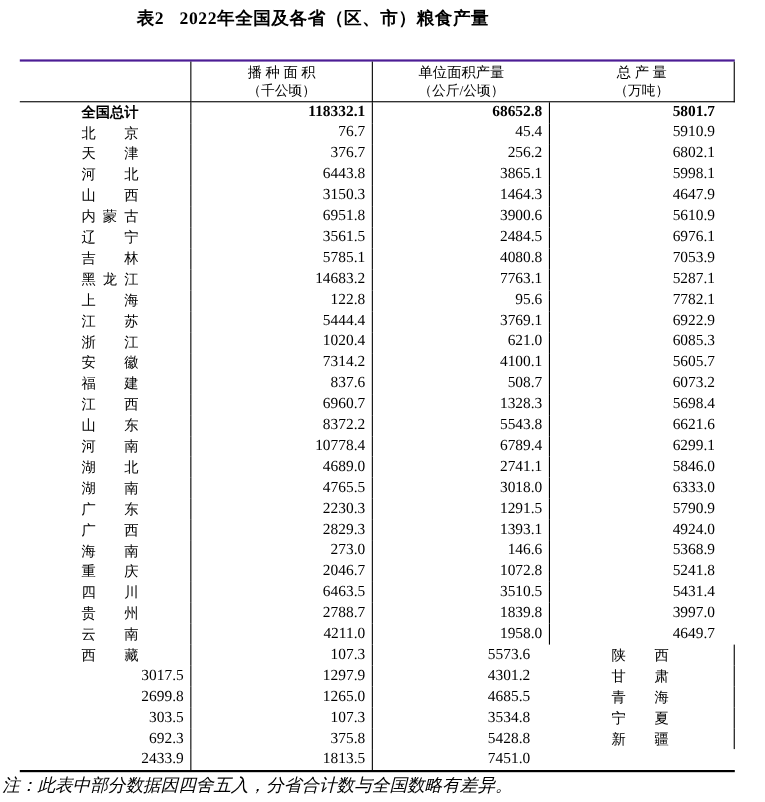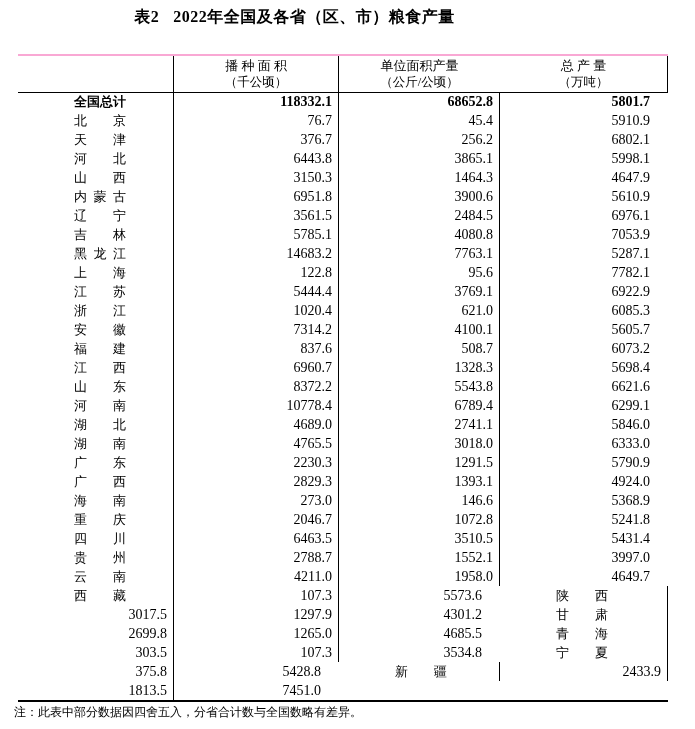--- a/index.html
+++ b/index.html
@@ -2,27 +2,27 @@
 <html><head>
 <meta charset="utf-8">
 <style>
   html,body{margin:0;padding:0;}
   body{
     width:695px;height:729px;position:relative;background:#ffffff;
     font-family:"Liberation Serif","DejaVu Serif",serif;color:#000;
     overflow:hidden;
   }
   .title{
-    position:absolute;top:7px;left:10px;width:569px;text-align:center;
+    position:absolute;top:7px;left:0;width:569px;text-align:center;
     font-weight:bold;font-size:16px;letter-spacing:0.5px;white-space:nowrap;
   }
   .title .gap{display:inline-block;width:14px;}
   .grain-table{
     position:absolute;left:18px;top:54px;width:650px;
-    border-top:2px solid #f9a8d4;border-bottom:2px solid #000;
+    border-top:2px solid #4c1d95;border-bottom:2px solid #000;
     box-sizing:content-box;
   }
   .header-row,.table-body{
     display:grid;
     grid-template-columns:156px 165px 161px 168px;
   }
   .table-body{grid-auto-rows:18.97px;}
   .hcell{
     height:37px;border-bottom:1px solid #000;
     display:flex;flex-direction:column;justify-content:center;align-items:center;
@@ -39,22 +39,22 @@
     justify-content:flex-end;padding-right:6px;
     font-size:14px;font-family:"Liberation Serif","DejaVu Serif",serif;
   }
   .num.last{padding-right:18px;}
   .bold{font-weight:bold;}
   .name-box{
     display:flex;justify-content:space-between;
     width:52px;margin-left:56px;white-space:nowrap;
   }
   .footnote{
-    position:absolute;left:14px;top:704px;
-    font-size:12px;white-space:nowrap;
+    position:absolute;left:2px;top:704px;
+    font-size:16px;font-style:italic;white-space:nowrap;
   }
 </style>
 </head>
 <body>
 
 <div class="title">
   <span>表2</span><span class="gap"></span><span>2022年全国及各省（区、市）粮食产量</span>
 </div>
 
 <div class="grain-table">
@@ -294,21 +294,21 @@
       <div class="cell num vline">6463.5</div>
       <div class="cell num vline">3510.5</div>
       <div class="cell num last">5431.4</div>
       <div class="cell vline">
         <span class="name-box">
           <span>贵</span>
           <span>州</span>
         </span>
       </div>
       <div class="cell num vline">2788.7</div>
-      <div class="cell num vline">1552.1</div>
+      <div class="cell num vline">1839.8</div>
       <div class="cell num last">3997.0</div>
       <div class="cell vline">
         <span class="name-box">
           <span>云</span>
           <span>南</span>
         </span>
       </div>
       <div class="cell num vline">4211.0</div>
       <div class="cell num vline">1958.0</div>
       <div class="cell num last">4649.7</div>
@@ -346,20 +346,21 @@
       </div>
       <div class="cell num vline">303.5</div>
       <div class="cell num vline">107.3</div>
       <div class="cell num last">3534.8</div>
       <div class="cell vline">
         <span class="name-box">
           <span>宁</span>
           <span>夏</span>
         </span>
       </div>
+      <div class="cell num vline">692.3</div>
       <div class="cell num vline">375.8</div>
       <div class="cell num last">5428.8</div>
       <div class="cell vline">
         <span class="name-box">
           <span>新</span>
           <span>疆</span>
         </span>
       </div>
       <div class="cell num vline">2433.9</div>
       <div class="cell num vline">1813.5</div>

